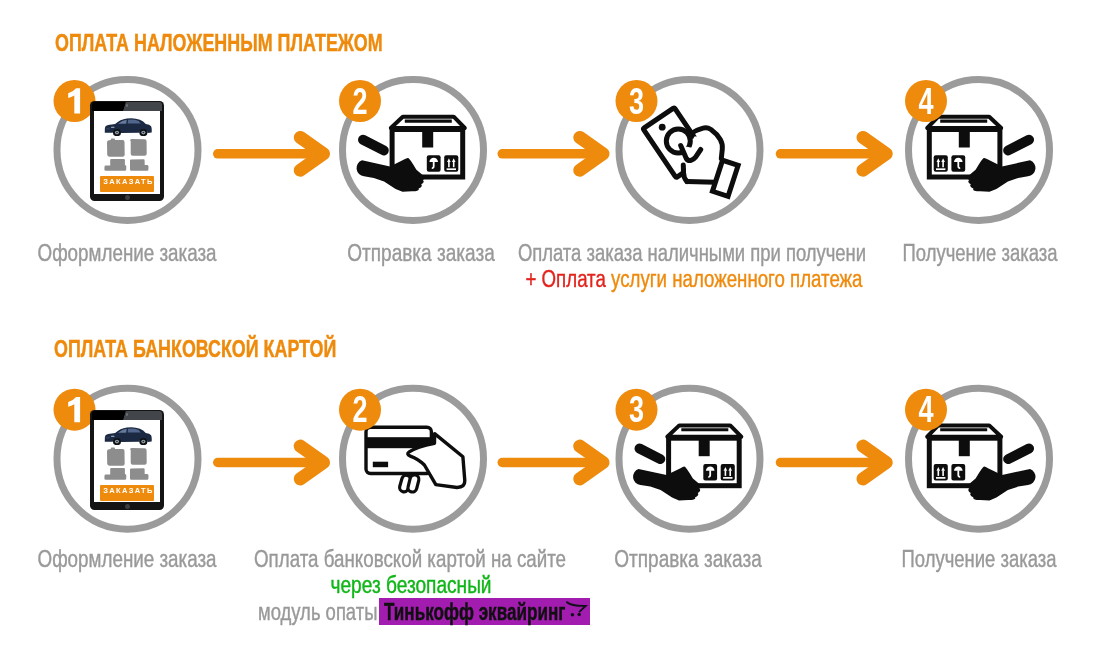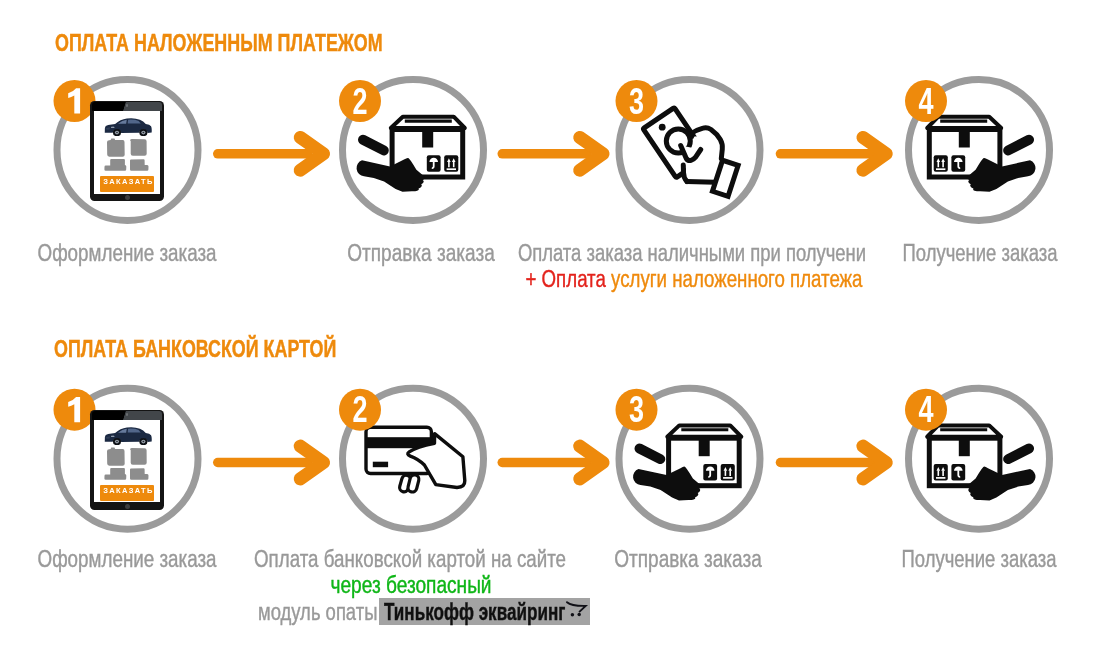--- a/index.html
+++ b/index.html
@@ -22,21 +22,21 @@
 <div class="cap cc" style="left:127px;top:240px;transform:translateX(-50%) scaleX(0.8)">Оформление заказа</div>
 <div class="cap cc" style="left:421px;top:240px;transform:translateX(-50%) scaleX(0.81)">Отправка заказа</div>
 <div class="cap cc" style="left:692px;top:240px">Оплата заказа наличными при получени</div>
 <div class="cap cc" style="left:694px;top:266px;color:#EF8A0C;transform:translateX(-50%) scaleX(0.795)"><span style="color:#E3231C">+ Оплата</span> услуги наложенного платежа</div>
 <div class="cap cc" style="left:980px;top:240px">Получение заказа</div>
 
 <div class="cap cc" style="left:127px;top:546.2px;transform:translateX(-50%) scaleX(0.8)">Оформление заказа</div>
 <div class="cap cc" style="left:410px;top:545.9px;transform:translateX(-50%) scaleX(0.798)">Оплата банковской картой на сайте</div>
 <div class="cap cc" style="left:410.8px;top:572.4px;color:#0FB617;transform:translateX(-50%) scaleX(0.813)">через безопасный</div>
 <div class="cap lc" style="left:258px;top:599.1px">модуль опаты</div>
-<div class="abs" style="left:378.9px;top:598px;width:211.5px;height:26.8px;background:#a3a3a3">
+<div class="abs" style="left:378.9px;top:598px;width:211.5px;height:26.8px;background:#a21caf">
   <div class="cap" style="left:5px;top:1.05px;color:#101010;font-weight:bold;transform:scaleX(0.728);transform-origin:left top">Тинькофф эквайринг</div>
   <svg class="abs" style="left:187px;top:3px" width="24" height="17" viewBox="0 0 24 17">
       <path d="M1 1.2 C4.6 4.4 9.5 5.1 19.6 4.9 L13.6 10.6" fill="none" stroke="#101016" stroke-width="1.9" stroke-linecap="round"></path>
       <circle cx="6.4" cy="13.8" r="1.75" fill="#101016"></circle>
       <circle cx="13.2" cy="13.6" r="1.75" fill="#101016"></circle>
     </svg>
 </div>
 <div class="cap cc" style="left:687.5px;top:545.9px;transform:translateX(-50%) scaleX(0.81)">Отправка заказа</div>
 <div class="cap cc" style="left:979px;top:545.9px">Получение заказа</div>
 

